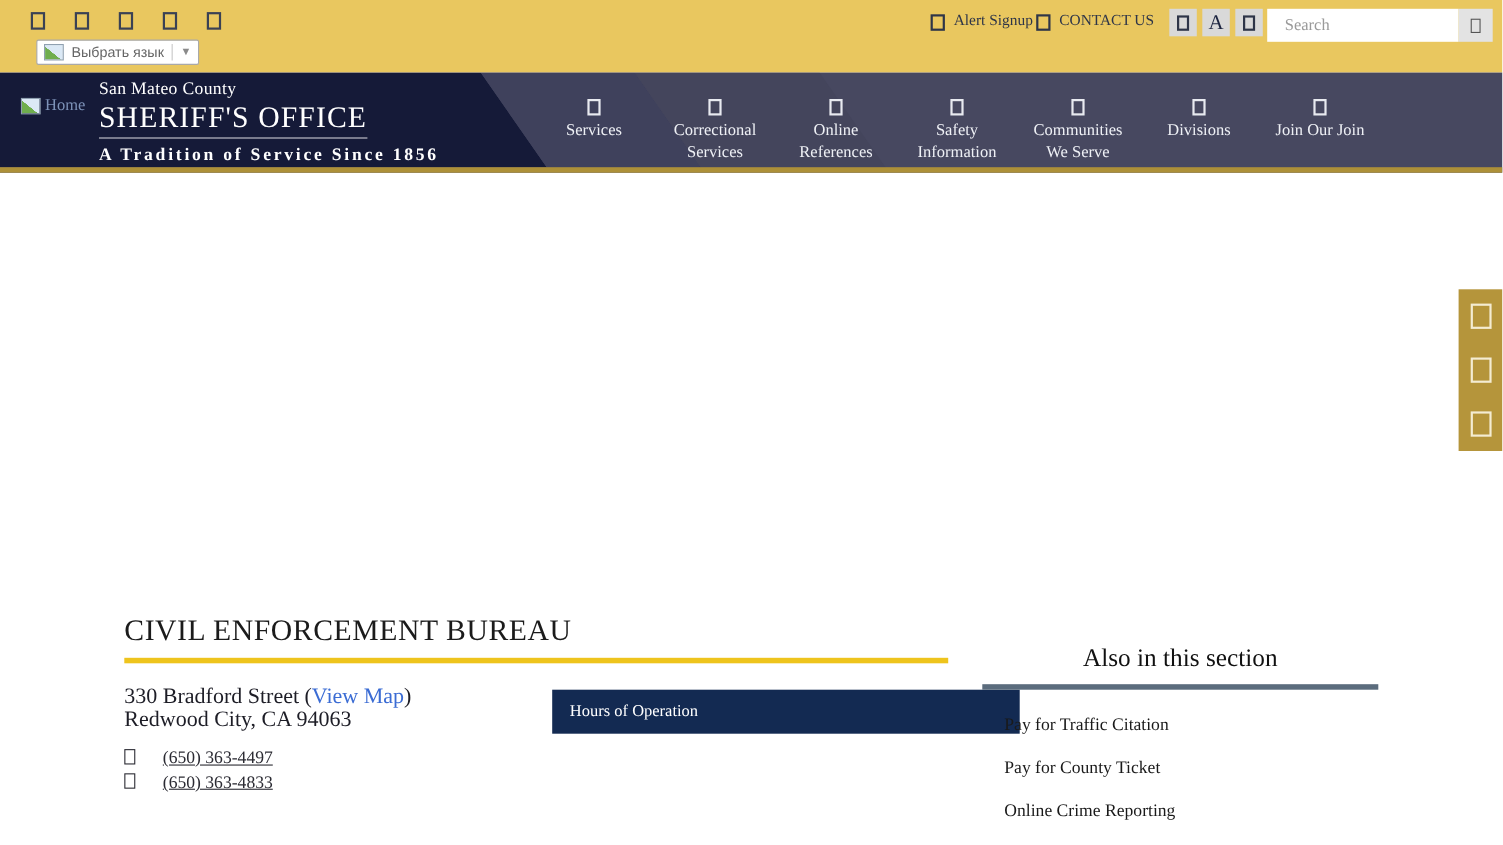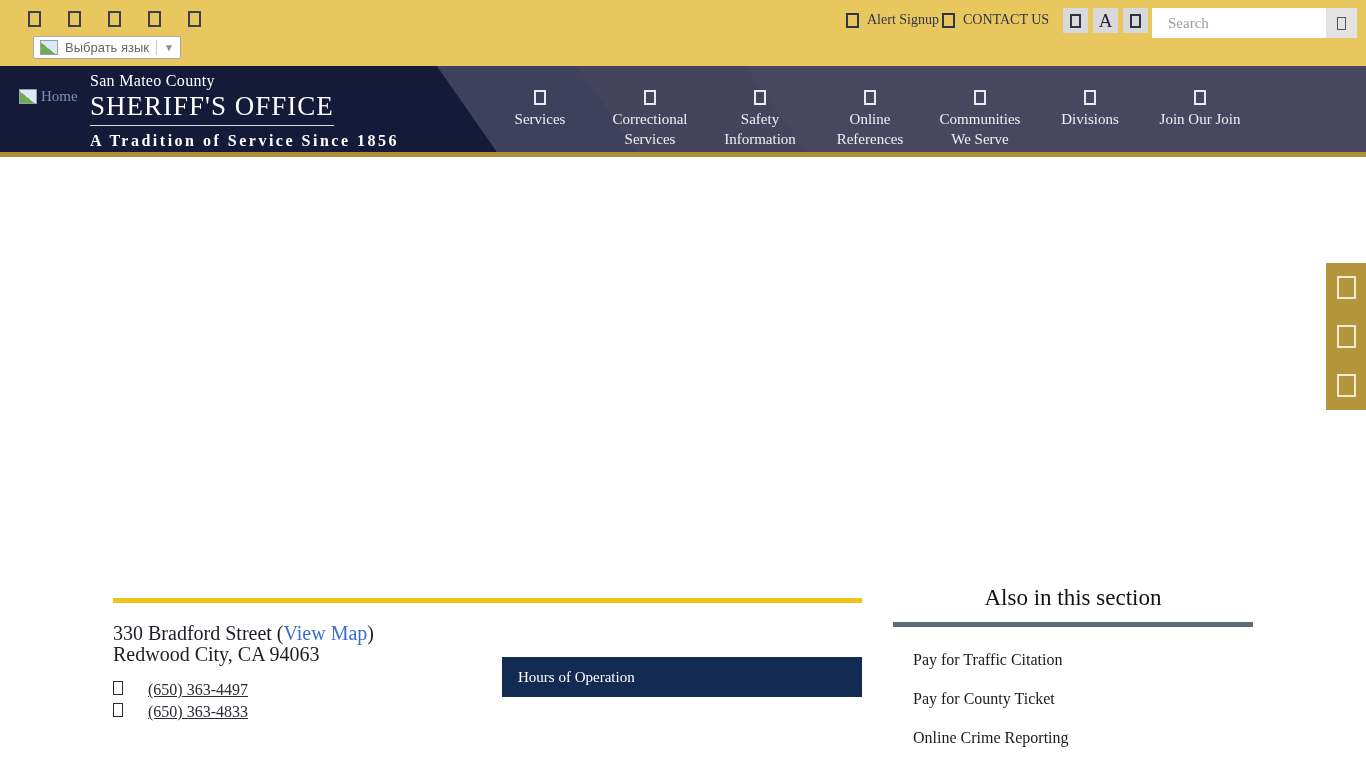--- a/index.html
+++ b/index.html
@@ -75,21 +75,21 @@
                 color:#1b1b1b; letter-spacing:.5px; white-space:nowrap; }
   .title-rule { position:absolute; left:113px; top:598px; width:749px; height:5px; background:#eec41d; }
 
   .address { position:absolute; left:113px; top:623px; font-size:20px; color:#1d1d26; line-height:21px; }
   .map-link { color:#3b6cd4; text-decoration:none; cursor:pointer; }
 
   .phones { position:absolute; left:113px; top:681px; font-size:16px; color:#222; }
   .phone-row { display:flex; align-items:flex-start; gap:25px; height:22px; color:#2b2b33;text-decoration:underline; }
   .phone-row .tofu { width:10px; height:14px; border-width:1.5px; }
 
-  .hours-box { position:absolute; left:502px; top:627px; width:360px;margin-top:30px; }
+  .hours-box { position:absolute; left:502px; top:627px; width:425px; }
   .hours-header { height:40px; background:#132a52; color:#fff; font-size:15px;
                   display:flex; align-items:center; padding-left:16px; }
   .hours-body { background:#ececec; height:101px; padding:20px 18px 0 18px; font-size:17px; color:#1b1b1b; }
   .hours-days { font-weight:bold; }
   .hours-note { margin-top:8px; font-weight:bold; font-style:italic; }
 
   
   .section-side { position:absolute; left:893px; top:555px; width:360px; }
   .side-heading { text-align:center; font-size:23px; font-weight:normal; color:#111;margin-top:30px; }
   .side-rule { width:100%; height:5px; background:#5b6c7d; margin-top:11px; }
@@ -168,25 +168,25 @@
       <div class="nav-item">
         <span class="tofu"></span>
         <span class="nav-label">Services</span>
       </div>
       <div class="nav-item">
         <span class="tofu"></span>
         <span class="nav-label">Correctional Services</span>
       </div>
       <div class="nav-item">
         <span class="tofu"></span>
+        <span class="nav-label">Online References</span>
+      </div>
+      <div class="nav-item">
+        <span class="tofu"></span>
         <span class="nav-label">Safety Information</span>
-      </div>
-      <div class="nav-item">
-        <span class="tofu"></span>
-        <span class="nav-label">Online References</span>
       </div>
       <div class="nav-item">
         <span class="tofu"></span>
         <span class="nav-label">Communities We Serve</span>
       </div>
       <div class="nav-item">
         <span class="tofu"></span>
         <span class="nav-label">Divisions</span>
       </div>
       <div class="nav-item">
@@ -195,20 +195,21 @@
       </div>
     </nav>
   </div>
 
   <div class="float-tools">
     <span class="tofu"></span>
     <span class="tofu"></span>
     <span class="tofu"></span>
   </div>
 
+  <h1 class="page-title">CIVIL ENFORCEMENT BUREAU</h1>
   <div class="title-rule"></div>
 
   <div class="address">
     <div><span>330 Bradford Street (</span><a class="map-link">View Map</a><span>)</span></div>
     <div>Redwood City, CA 94063</div>
   </div>
 
   <div class="phones">
     <div class="phone-row">
       <span class="tofu"></span>

